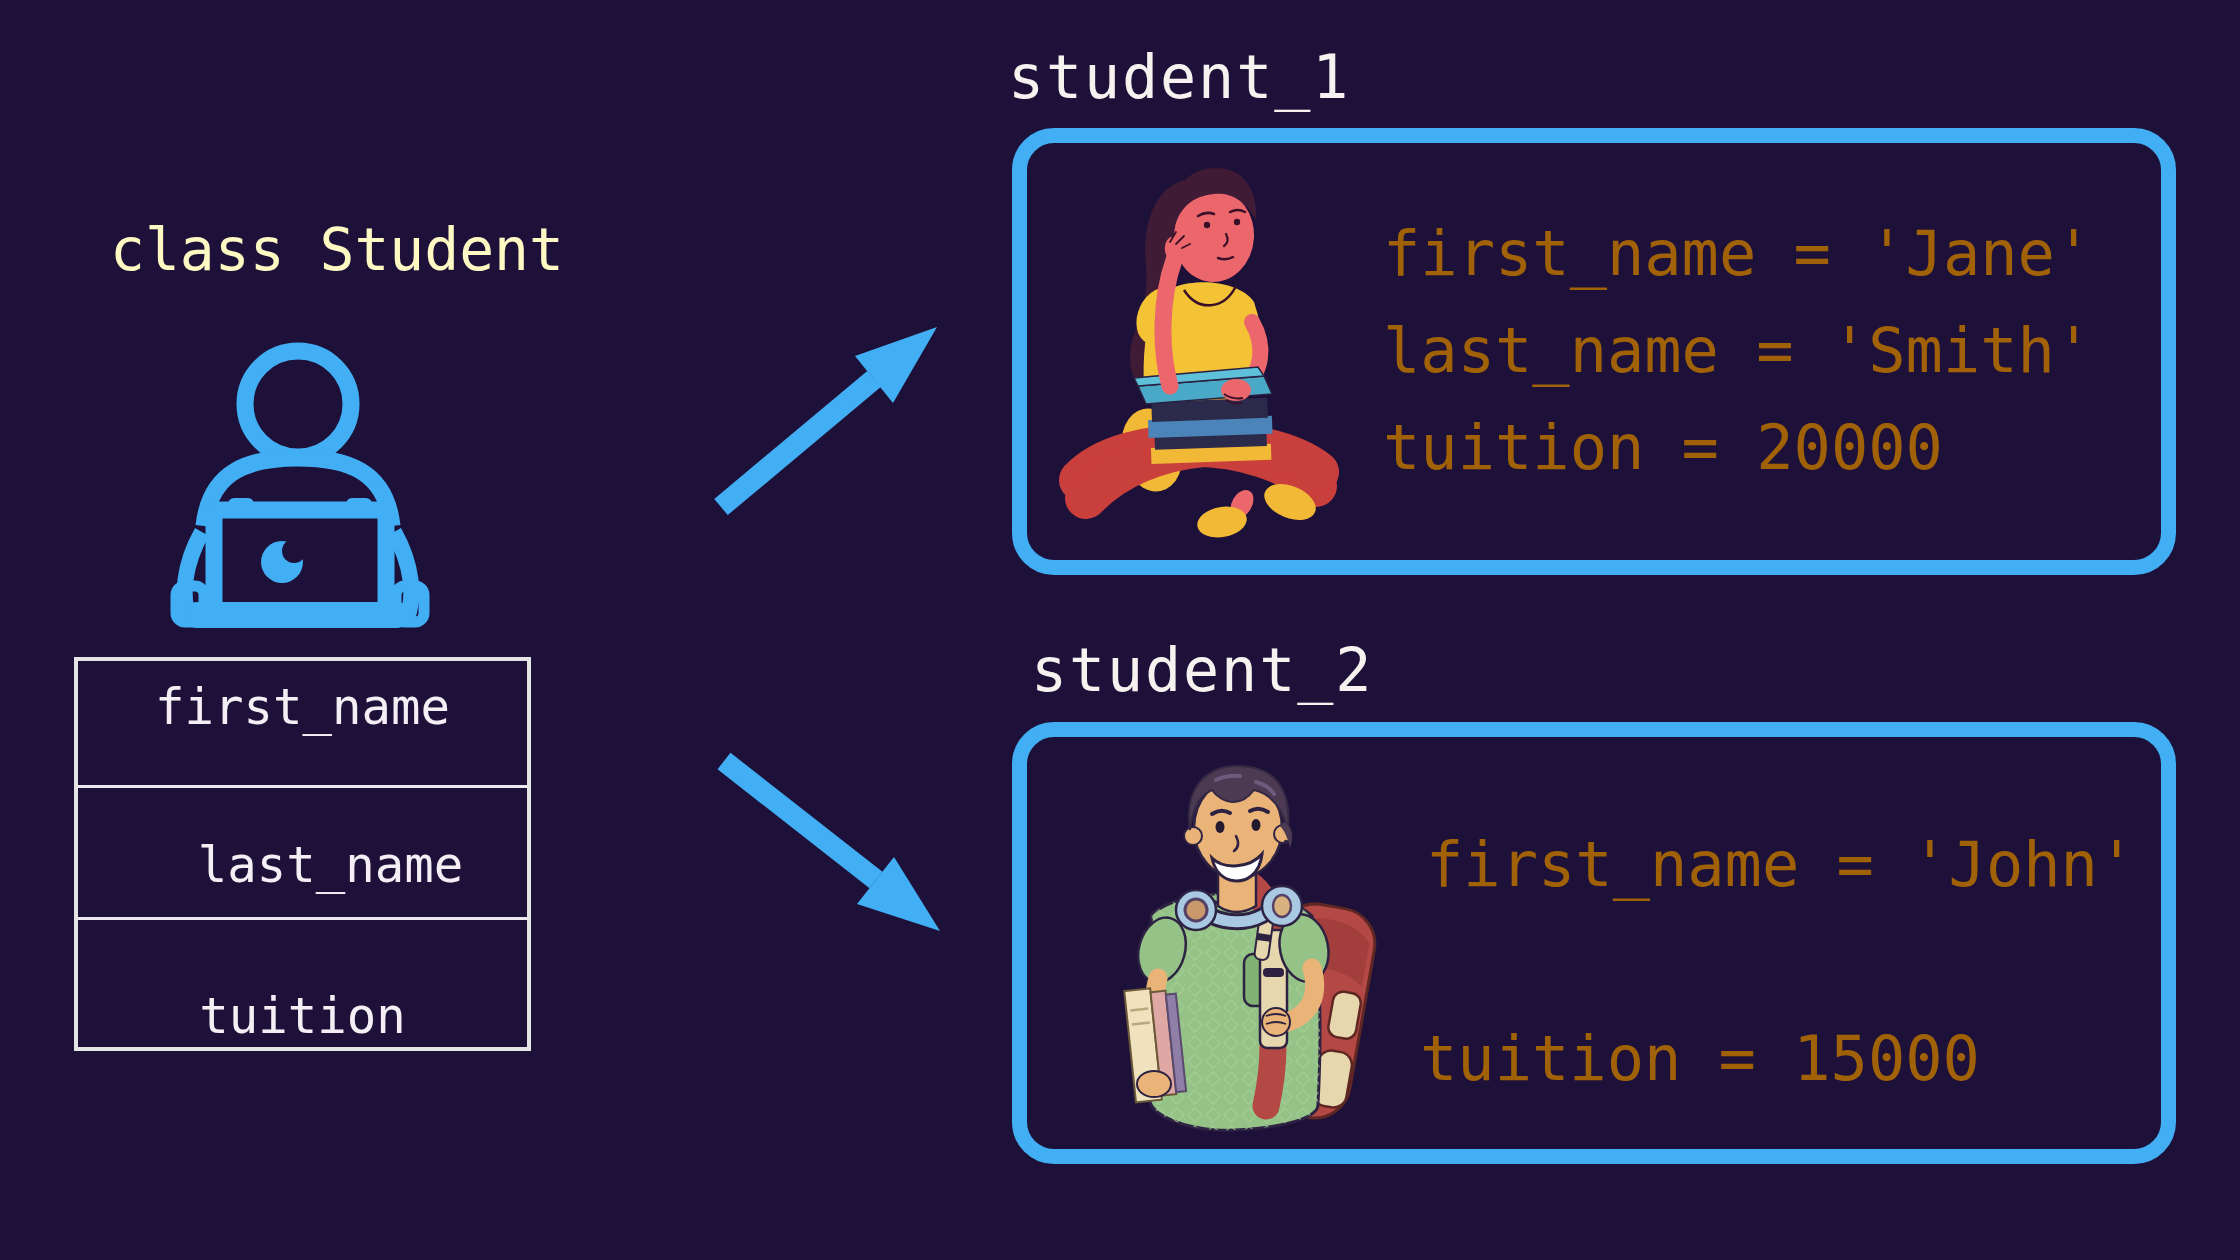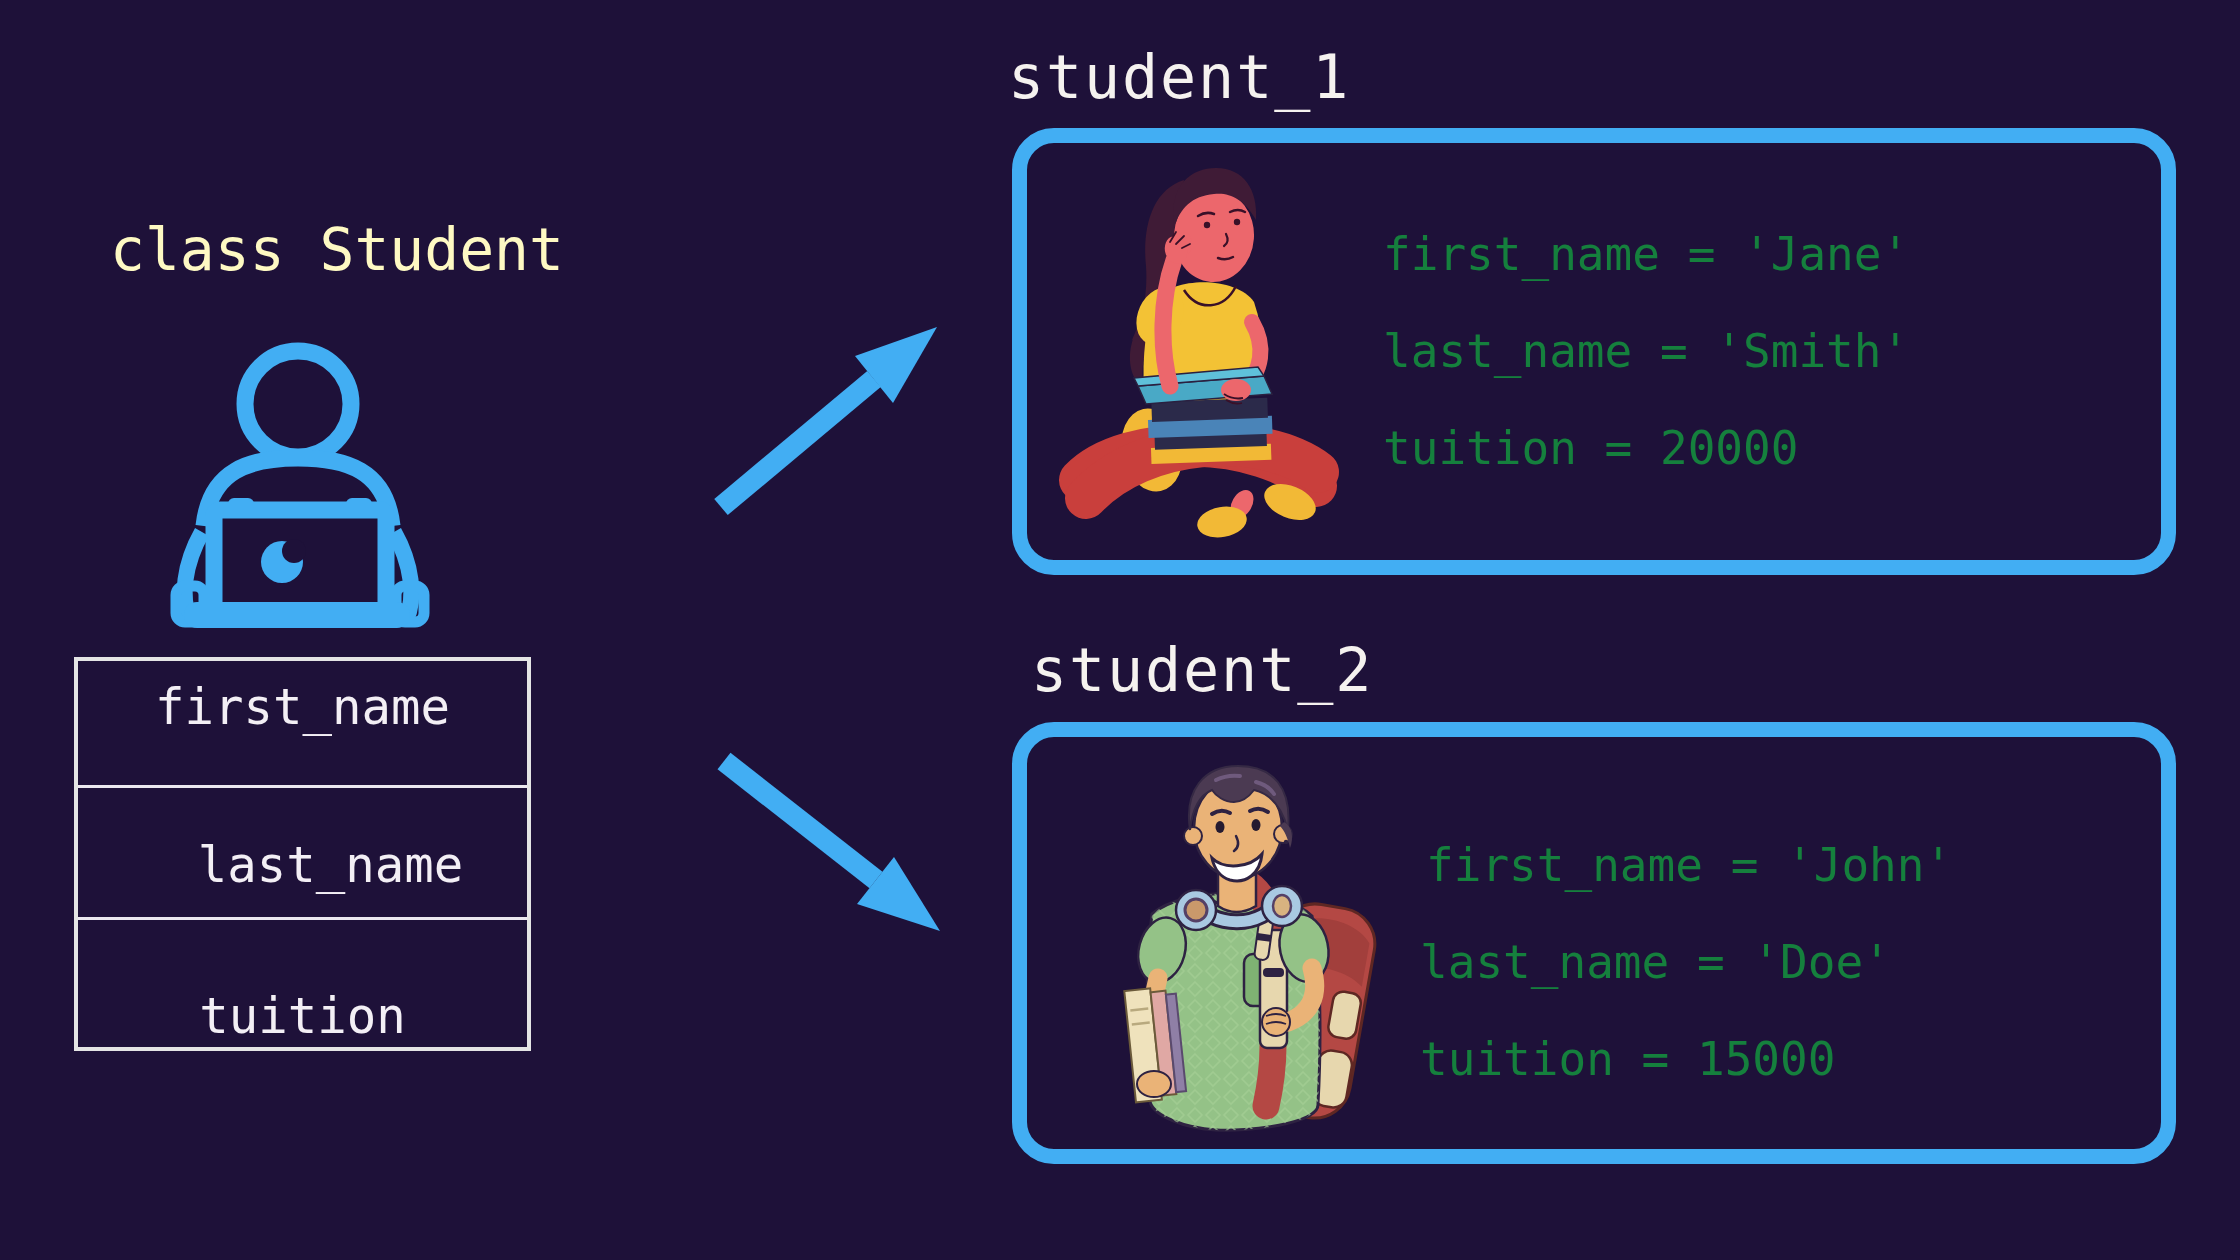--- a/index.html
+++ b/index.html
@@ -45,21 +45,21 @@
     overflow:hidden;
   }
   #box-1{top:128px;height:447px;}
   #box-2{top:722px;height:442px;}
 
   .illustration{position:absolute;}
   #girl-illustration{left:29px;top:7px;width:292px;height:410px;}
   #boy-illustration{left:69px;top:27px;width:286px;height:400px;}
 
   .code-line{
-    position:absolute;font-size:46px;line-height:76px;color:#15803d;white-space:nowrap;
+    position:absolute;font-size:62px;line-height:76px;color:#a16207;white-space:nowrap;
   }
   #b1-line-0{left:1383px;top:216px;}
   #b1-line-1{left:1383px;top:313px;}
   #b1-line-2{left:1383px;top:410px;}
   #b2-line-0{left:1420px;top:827px;margin-left:6px;}
   #b2-line-1{left:1420px;top:924px;}
   #b2-line-2{left:1420px;top:1021px;}
 </style>
 </head>
 <body>
@@ -253,16 +253,15 @@
       </g>
       <ellipse cx="124" cy="63" rx="4.5" ry="6" fill="#241a30"></ellipse>
       <ellipse cx="160" cy="61" rx="4.5" ry="6" fill="#241a30"></ellipse>
       <path d="M 140 72 Q 145 82 138 87" fill="none" stroke="#2e2242" stroke-width="2.5" stroke-linecap="round"></path>
       <path d="M 116 94 C 128 106 154 104 166 90 C 164 110 150 120 134 116 C 124 113 118 104 116 94 Z" fill="#ffffff" stroke="#2e2242" stroke-width="3"></path>
     </svg>
     <div class="abs"></div>
   </div>
 
   <div id="b2-line-0" class="code-line">first_name = 'John'</div>
-  <div id="b2-line-1" class="code-line">last_name = 'Doe'</div>
   <div id="b2-line-2" class="code-line">tuition = 15000</div>
 
 </div>
 
 </body></html>

